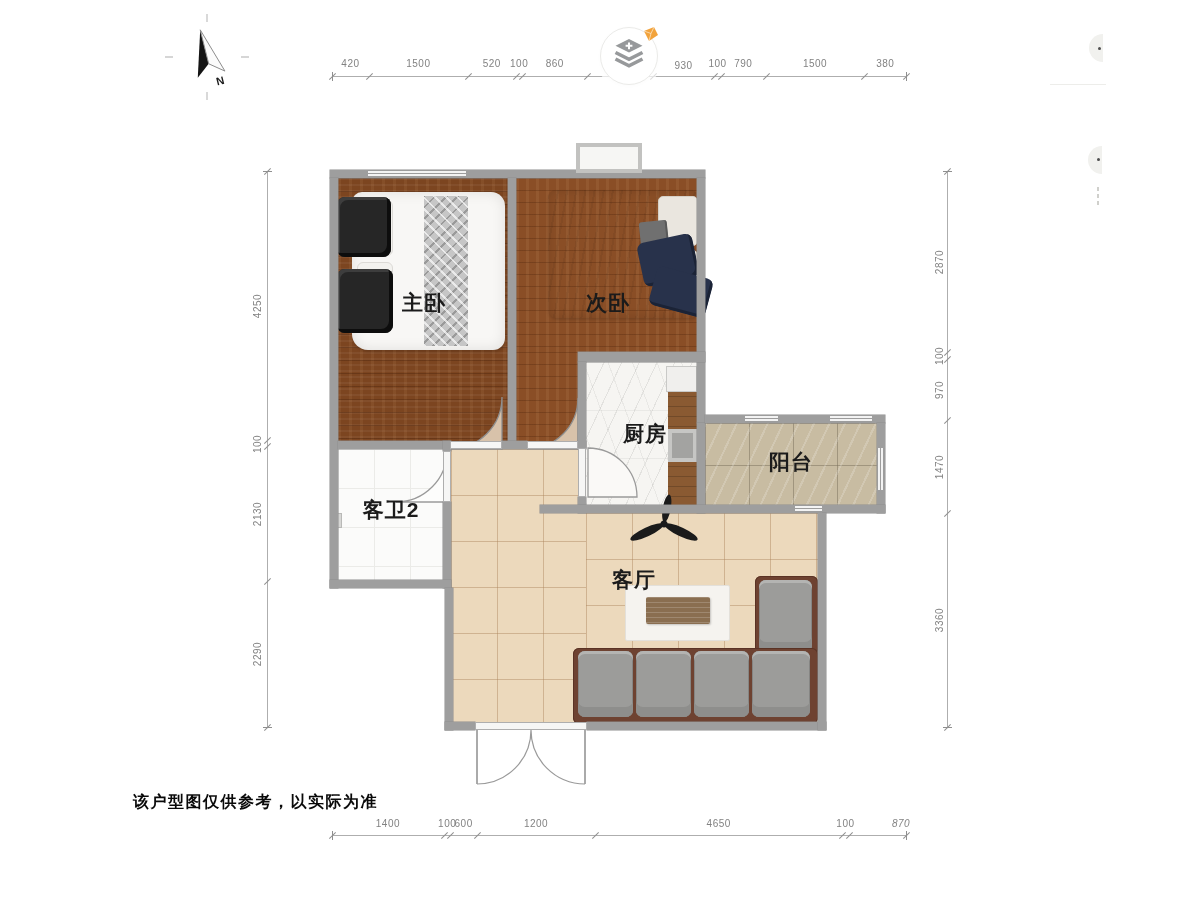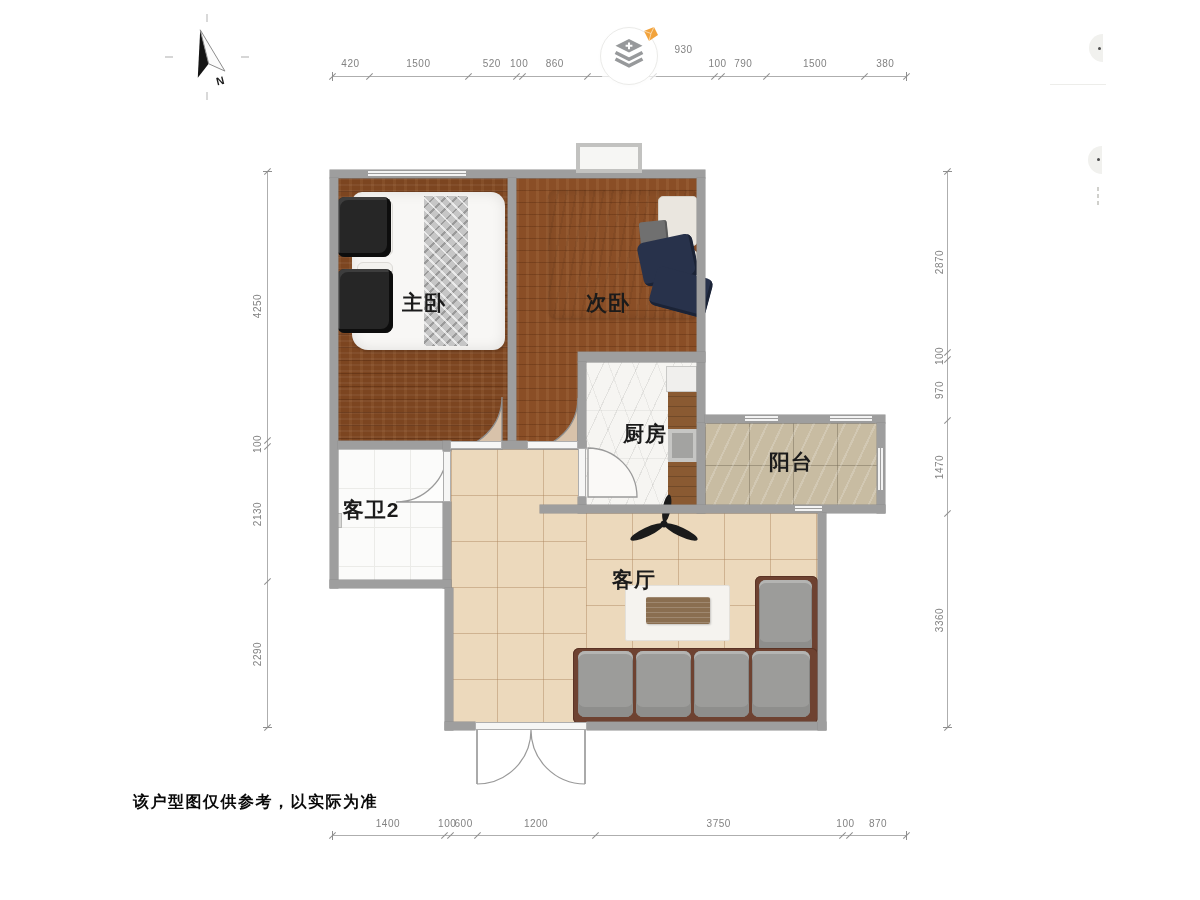--- a/index.html
+++ b/index.html
@@ -172,21 +172,21 @@
   <div class="frame" style="left:443px;top:451px;width:8px;height:51px"></div>
   <div class="frame" style="left:578px;top:448px;width:8px;height:49px"></div>
   <div class="frame" style="left:475px;top:722px;width:112px;height:8px"></div>
 
   <div class="abs protrusion" style="left:576px;top:143px;width:66px;height:30px"></div>
 
   <span class="room-label" style="left:424px;top:303px">主卧</span>
   <span class="room-label" style="left:608px;top:303px">次卧</span>
   <span class="room-label" style="left:645px;top:434px">厨房</span>
   <span class="room-label" style="left:791px;top:462px">阳台</span>
-  <span class="room-label" style="left:371px;top:510px">客卫2</span>
+  <span class="room-label" style="left:391px;top:510px">客卫2</span>
   <span class="room-label" style="left:634px;top:580px">客厅</span>
 
   <div class="disclaimer" style="left:133px;top:792px">该户型图仅供参考，以实际为准</div>
 
   <div id="dims" class="abs" style="left:0;top:0;width:1200px;height:900px;z-index:2">
       <span class="dim-base" style="left: 332px; top: 76px; width: 574px; height: 1px;"></span>
       <span class="dim-tick" style="left: 328px; top: 75.5px; width: 9px; height: 1px; transform: rotate(-45deg);"></span>
       <span class="dim-tick" style="left: 332px; top: 72px; width: 1px; height: 9px;"></span>
       <span class="dim-tick" style="left: 364.905px; top: 75.5px; width: 9px; height: 1px; transform: rotate(-45deg);"></span>
       <span class="dim-tick" style="left: 463.757px; top: 75.5px; width: 9px; height: 1px; transform: rotate(-45deg);"></span>
@@ -199,43 +199,43 @@
       <span class="dim-tick" style="left: 761.63px; top: 75.5px; width: 9px; height: 1px; transform: rotate(-45deg);"></span>
       <span class="dim-tick" style="left: 860.482px; top: 75.5px; width: 9px; height: 1px; transform: rotate(-45deg);"></span>
       <span class="dim-tick" style="left: 902px; top: 75.5px; width: 9px; height: 1px; transform: rotate(-45deg);"></span>
       <span class="dim-tick" style="left: 906px; top: 72px; width: 1px; height: 9px;"></span>
       <span class="dim-label" style="left: 350.452px; top: 63px;">420</span>
       <span class="dim-label" style="left: 418.331px; top: 63px;">1500</span>
       <span class="dim-label" style="left: 491.811px; top: 63px;">520</span>
       <span class="dim-label" style="left: 519.16px; top: 63px;">100</span>
       <span class="dim-label" style="left: 554.746px; top: 63px;">860</span>
       <span class="dim-label" style="left: 619.989px; top: 63px;">1000</span>
-      <span class="dim-label" style="left: 683.583px; top: 49px;">930</span>
+      <span class="dim-label" style="left: 683.583px; top: 65px;">930</span>
       <span class="dim-label" style="left: 717.522px; top: 63px;">100</span>
       <span class="dim-label" style="left: 743.224px; top: 63px;">790</span>
       <span class="dim-label" style="left: 815.056px; top: 63px;">1500</span>
       <span class="dim-label" style="left: 885.241px; top: 63px;">380</span>
       <span class="dim-base" style="left: 332px; top: 835px; width: 574px; height: 1px;"></span>
       <span class="dim-tick" style="left: 328px; top: 834.5px; width: 9px; height: 1px; transform: rotate(-45deg);"></span>
       <span class="dim-tick" style="left: 332px; top: 831px; width: 1px; height: 9px;"></span>
       <span class="dim-tick" style="left: 439.904px; top: 834.5px; width: 9px; height: 1px; transform: rotate(-45deg);"></span>
       <span class="dim-tick" style="left: 446.486px; top: 834.5px; width: 9px; height: 1px; transform: rotate(-45deg);"></span>
       <span class="dim-tick" style="left: 472.817px; top: 834.5px; width: 9px; height: 1px; transform: rotate(-45deg);"></span>
       <span class="dim-tick" style="left: 591.303px; top: 834.5px; width: 9px; height: 1px; transform: rotate(-45deg);"></span>
       <span class="dim-tick" style="left: 838.149px; top: 834.5px; width: 9px; height: 1px; transform: rotate(-45deg);"></span>
       <span class="dim-tick" style="left: 844.732px; top: 834.5px; width: 9px; height: 1px; transform: rotate(-45deg);"></span>
       <span class="dim-tick" style="left: 902px; top: 834.5px; width: 9px; height: 1px; transform: rotate(-45deg);"></span>
       <span class="dim-tick" style="left: 906px; top: 831px; width: 1px; height: 9px;"></span>
       <span class="dim-label" style="left: 387.952px; top: 823px;">1400</span>
       <span class="dim-label" style="left: 447.195px; top: 823px;">100</span>
       <span class="dim-label" style="left: 463.651px; top: 823px;">600</span>
       <span class="dim-label" style="left: 536.06px; top: 823px;">1200</span>
-      <span class="dim-label" style="left: 718.726px; top: 823px;">3750</span>
+      <span class="dim-label" style="left: 718.726px; top: 823px;">4650</span>
       <span class="dim-label" style="left: 845.44px; top: 823px;">100</span>
-      <span class="dim-label" style="left: 878px; top: 823px;">870</span>
+      <span class="dim-label" style="left: 901px; top: 823px; font-style: italic;">870</span>
       <span class="dim-base" style="left: 267px; top: 171px; width: 1px; height: 556px;"></span>
       <span class="dim-tick" style="left: 263px; top: 170.5px; width: 9px; height: 1px; transform: rotate(-45deg);"></span>
       <span class="dim-tick" style="left: 263px; top: 171px; width: 9px; height: 1px;"></span>
       <span class="dim-tick" style="left: 263px; top: 439.941px; width: 9px; height: 1px; transform: rotate(-45deg);"></span>
       <span class="dim-tick" style="left: 263px; top: 446.281px; width: 9px; height: 1px; transform: rotate(-45deg);"></span>
       <span class="dim-tick" style="left: 263px; top: 581.319px; width: 9px; height: 1px; transform: rotate(-45deg);"></span>
       <span class="dim-tick" style="left: 263px; top: 726.5px; width: 9px; height: 1px; transform: rotate(-45deg);"></span>
       <span class="dim-tick" style="left: 263px; top: 727px; width: 9px; height: 1px;"></span>
       <span class="dim-label v" style="left: 257px; top: 305.721px;">4250</span>
       <span class="dim-label v" style="left: 257px; top: 443.611px;">100</span>

